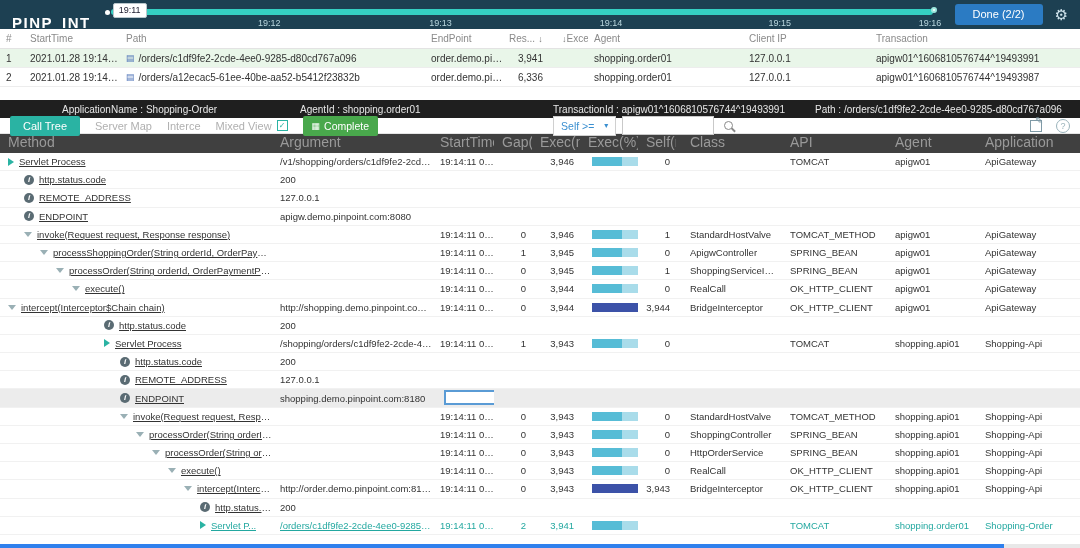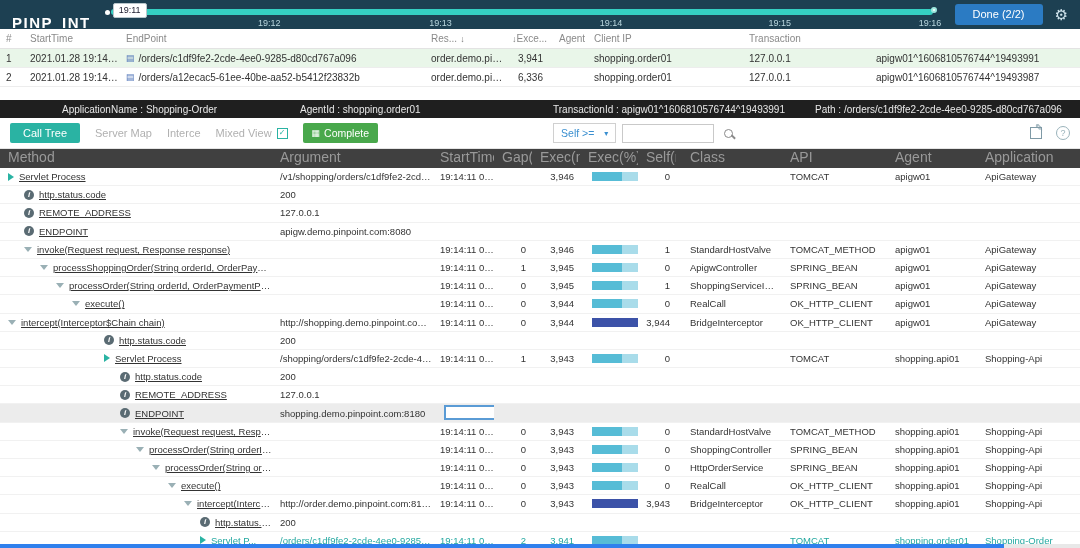--- a/index.html
+++ b/index.html
@@ -39,21 +39,21 @@
 
   
   .infobar { height:18px; background:#1f1f1f; color:#e8e8e8; font-size:10px; display:flex; align-items:center; white-space:nowrap; }
   .infobar span { overflow:hidden; text-overflow:ellipsis; }
   .ib-1 { margin-left:62px; width:238px; }
   .ib-2 { width:253px; }
   .ib-3 { width:262px; }
   .ib-4 { flex:1; }
 
   
-  .toolbar { height:31px; display:flex; align-items:center; background:#fff; border-bottom:1px solid #e5e5e5;
+  .toolbar { height:16px; display:flex; align-items:center; background:#fff; border-bottom:1px solid #e5e5e5;
     padding:0 10px; gap:15px; font-size:11px; }
   .tab-active { background:#2ab3a3; color:#fff; padding:4px 13px; border-radius:2px; cursor:pointer; }
   .tab { color:#b0b0b0; cursor:pointer; }
   .mixed { display:flex; align-items:center; gap:5px; color:#b0b0b0; cursor:pointer; }
   .checkbox { width:11px; height:11px; border:1px solid #2ab3a3; color:#2ab3a3; font-size:8px;
     display:flex; align-items:center; justify-content:center; line-height:1; }
   .complete { background:#49a84c; color:#fff; padding:4px 9px; border-radius:2px; font-size:10.5px;
     display:flex; align-items:center; gap:4px; }
   .complete .ic { font-size:9px; }
   .filter-group { display:flex; align-items:center; gap:6px; margin-left:160px; }
@@ -121,20 +121,21 @@
       <span class="tl-tick t3">19:15</span>
       <span class="tl-tick t4">19:16</span>
     </div>
     <button class="done-btn">Done (2/2)</button>
     <span class="gear-icon">⚙</span>
   </div>
 
   <div class="grid-txn txn-header">
     <div>#</div>
     <div>StartTime</div>
+    <div>Path</div>
     <div>EndPoint</div>
     <div><span>Res...</span><span class="sort-icon">↓</span></div>
     <div><span class="sort-icon">↓</span><span>Exce...</span></div>
     <div>Agent</div>
     <div>Client IP</div>
     <div>Transaction</div>
   </div>
 
   <div class="grid-txn txn-row green">
     <div>1</div>

